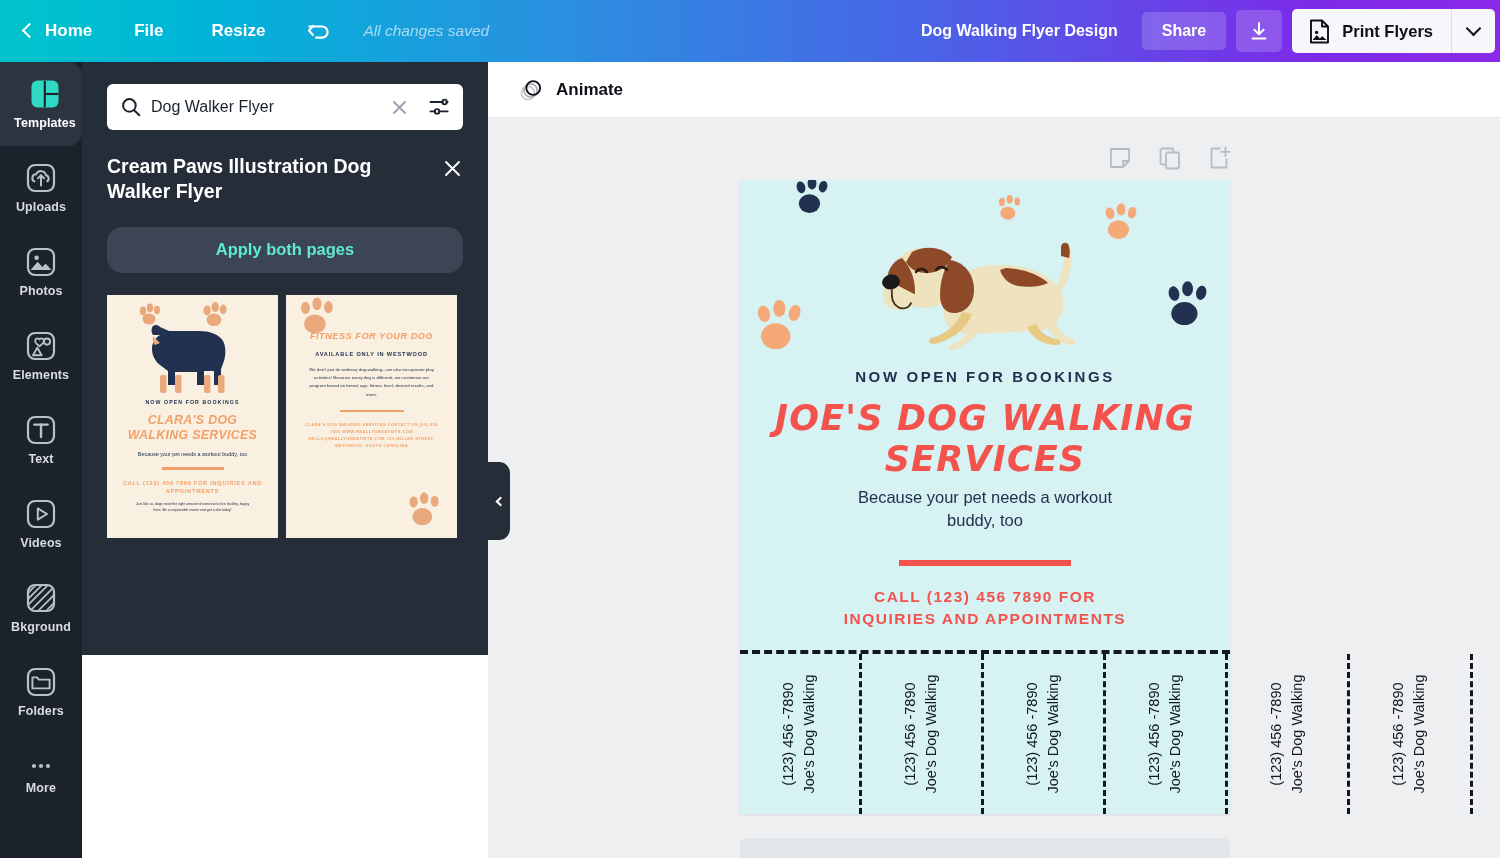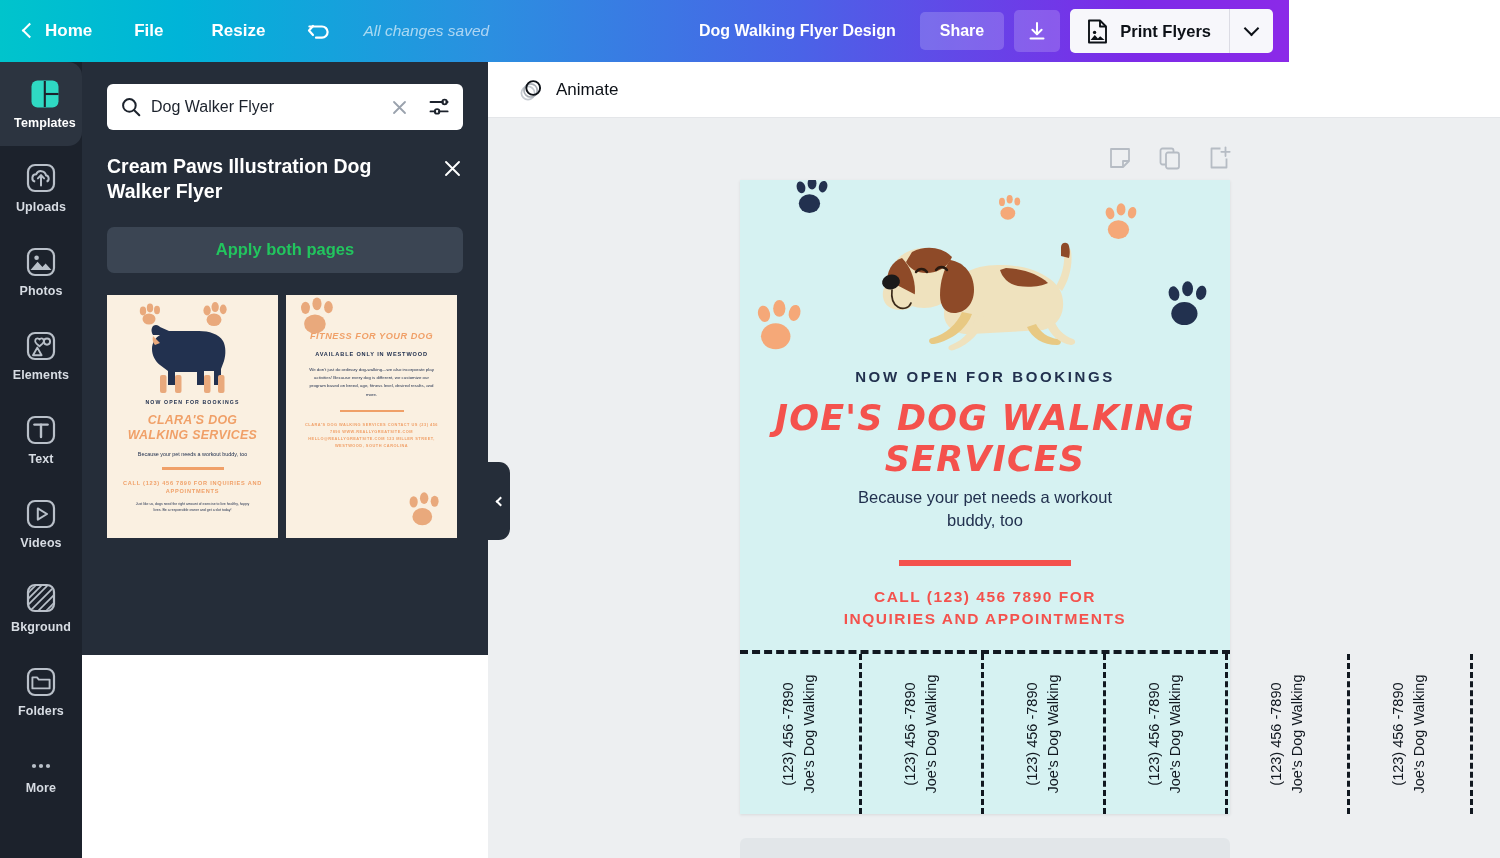--- a/index.html
+++ b/index.html
@@ -5,21 +5,21 @@
   * { box-sizing: border-box; margin: 0; padding: 0; }
   html, body { width: 1500px; height: 858px; overflow: hidden; }
   body {
     font-family: "Liberation Sans", sans-serif;
     background: #ffffff;
     -webkit-font-smoothing: antialiased;
   }
 
   
   .topbar {
-    position: absolute; top: 0; left: 0; width: 1289px; height: 62px;
+    position: absolute; top: 0; left: 0; width: 1500px; height: 62px;
     background: linear-gradient(90deg, #00c4cc 0%, #00b4d8 14%, #2b8fe0 38%, #4a63e7 62%, #7d2ae8 88%, #8b2ae8 100%);
     display: flex; align-items: center;
   }
   .tb-left { display: flex; align-items: center; height: 100%; }
   .tb-home {
     display: flex; align-items: center; gap: 10px;
     color: #fff; font-size: 17px; font-weight: 700;
     padding: 0 18px 0 24px; height: 100%; cursor: pointer;
   }
   .chev-left { display: inline-block; width: 11px; height: 11px;
@@ -27,21 +27,21 @@
     transform: rotate(45deg); margin-bottom: 1px; }
   .tb-item {
     color: #fff; font-size: 17px; font-weight: 700;
     padding: 0 24px; height: 100%; display: flex; align-items: center; cursor: pointer;
   }
   .tb-undo { padding: 0 18px; height: 100%; display: flex; align-items: center; cursor: pointer; }
   .tb-saved {
     color: rgba(255,255,255,0.62); font-size: 15.5px; font-style: italic;
     margin-left: 12px; white-space: nowrap;
   }
-  .tb-right { margin-left: auto; display: flex; align-items: center; gap: 10px; padding-right: 16px; }
+  .tb-right { margin-left: auto; display: flex; align-items: center; gap: 10px; padding-right: 5px; }
   .tb-title { color: #fff; font-size: 16px; font-weight: 600; margin-right: 14px; white-space: nowrap; }
   .btn-share {
     background: rgba(255,255,255,0.18); color: #fff; font-size: 16px; font-weight: 700;
     border: none; border-radius: 5px; padding: 10px 20px; cursor: pointer;
     font-family: inherit;
   }
   .btn-dl {
     background: rgba(255,255,255,0.18); border: none; border-radius: 5px;
     width: 46px; height: 42px; display: flex; align-items: center; justify-content: center; cursor: pointer;
   }
@@ -89,22 +89,22 @@
   .search-filter { cursor: pointer; display: flex; padding-left: 3px; }
 
   .panel-head {
     display: flex; align-items: flex-start; gap: 24px;
     padding: 24px 25px 0 25px;
   }
   .panel-title { color: #fff; font-size: 19.5px; font-weight: 700; line-height: 1.3; flex: 1; }
   .panel-close { cursor: pointer; padding-top: 4px; }
 
   .apply-btn {
-    margin: 22px 25px 0 25px; height: 46px; background: #3b4553; border-radius: 7px;
-    color: #22c55e; font-size: 16.5px; font-weight: 700; border: none; cursor: pointer;
+    margin: 22px 25px 0 25px; height: 46px; background: #3b4553; border-radius: 15px;
+    color: #5eead4; font-size: 16.5px; font-weight: 700; border: none; cursor: pointer;
     display: flex; align-items: center; justify-content: center; width: calc(100% - 50px);
     font-family: inherit;
   }
 
   .thumbs { display: flex; gap: 8px; padding: 22px 25px 0 25px; }
   .thumb {
     width: 171px; height: 243px; background: #faf0e1; cursor: pointer;
     position: relative; overflow: hidden; flex-shrink: 0;
   }
 
@@ -141,21 +141,21 @@
   
   .editor { position: absolute; top: 62px; left: 488px; width: 1012px; height: 796px; background: #edeff1; }
   .edbar {
     height: 56px; background: #fff; display: flex; align-items: center; padding-left: 20px;
     border-bottom: 1px solid #e4e6e9;
   }
   .animate-btn {
     display: flex; align-items: center; gap: 12px; cursor: pointer;
     padding: 6px 10px; border-radius: 4px;
   }
-  .animate-label { font-size: 17px; color: #0d1117; font-weight: 400; }
+  .animate-label { font-size: 17px; color: #0d1117; font-weight: 700; }
 
   .page-actions {
     position: absolute; top: 84px; right: 268px; display: flex; gap: 26px; align-items: center;
   }
   .pa-icon { cursor: pointer; display: flex; }
 
   
   .flyer {
     position: absolute; left: 252px; top: 118px; width: 490px; height: 634px;
     background: #d6f2f2; box-shadow: 0 1px 3px rgba(0,0,0,0.09);

